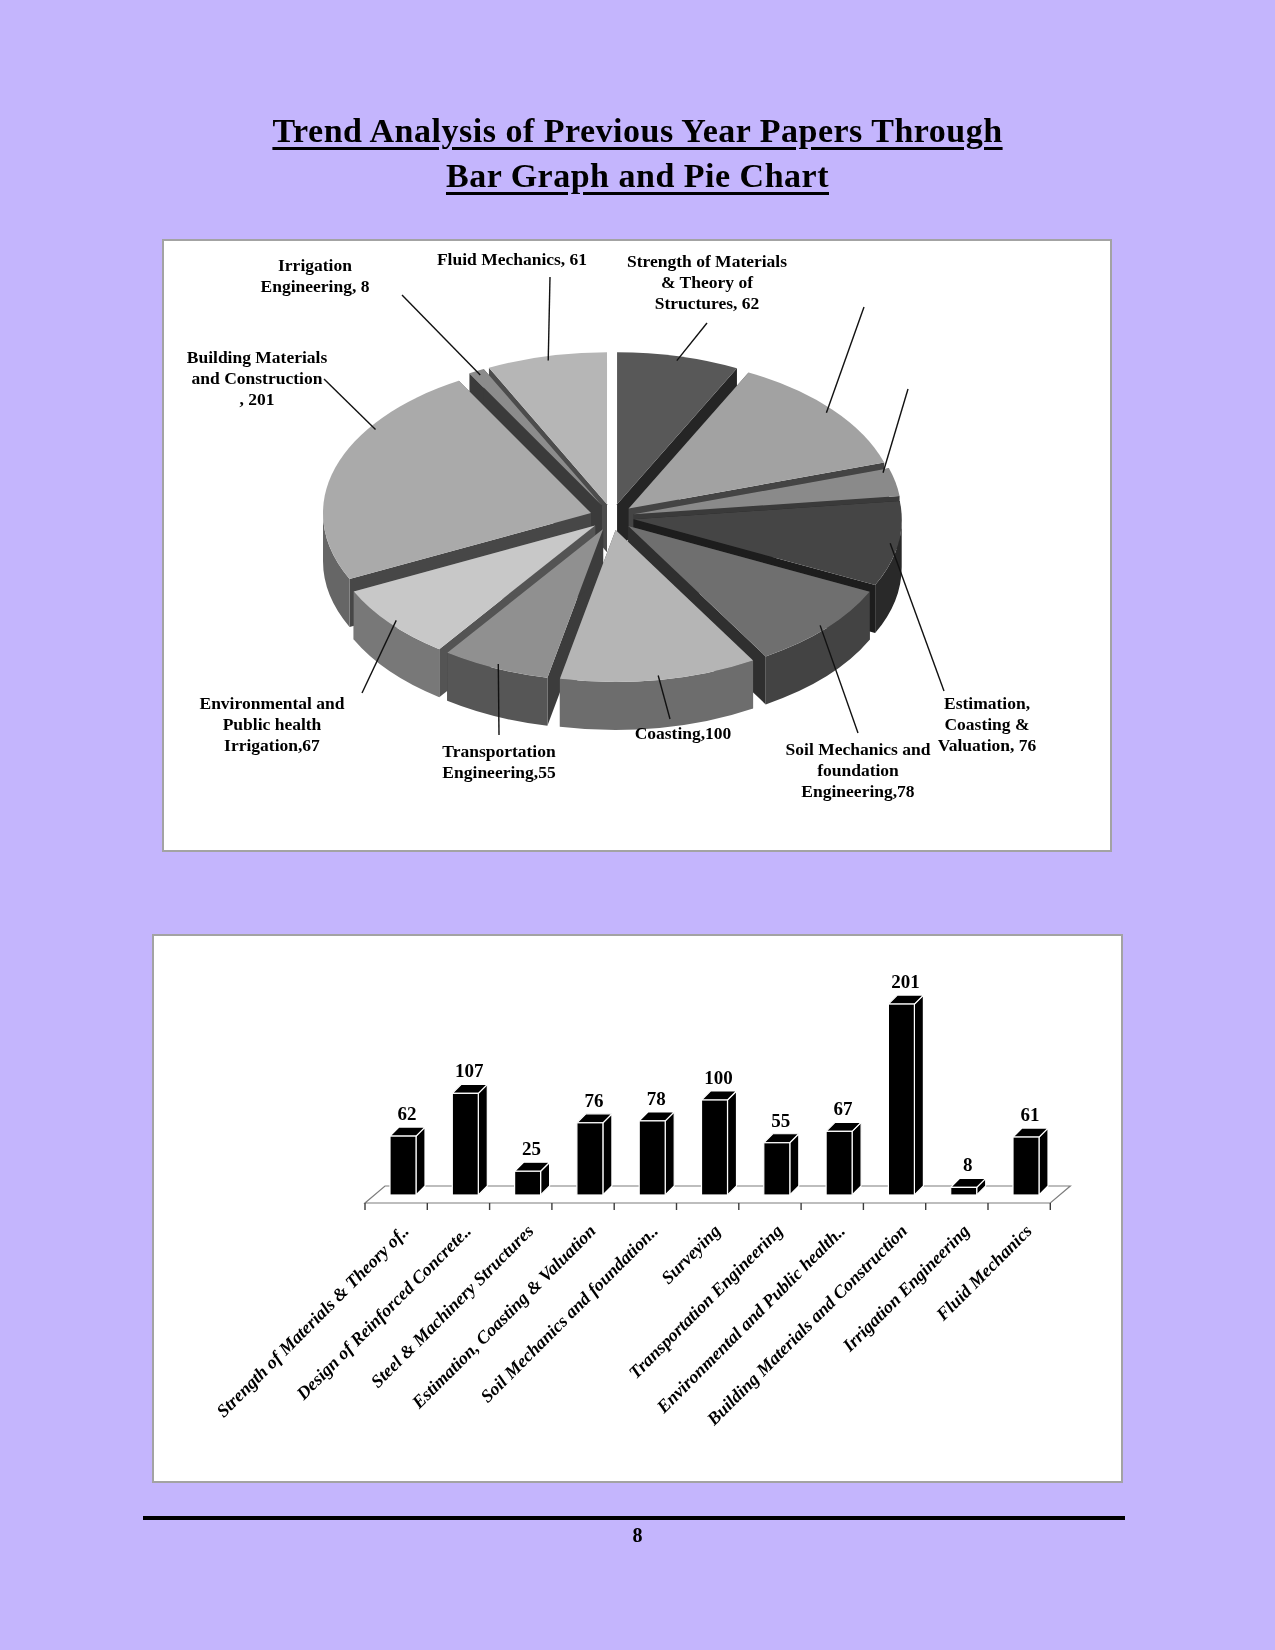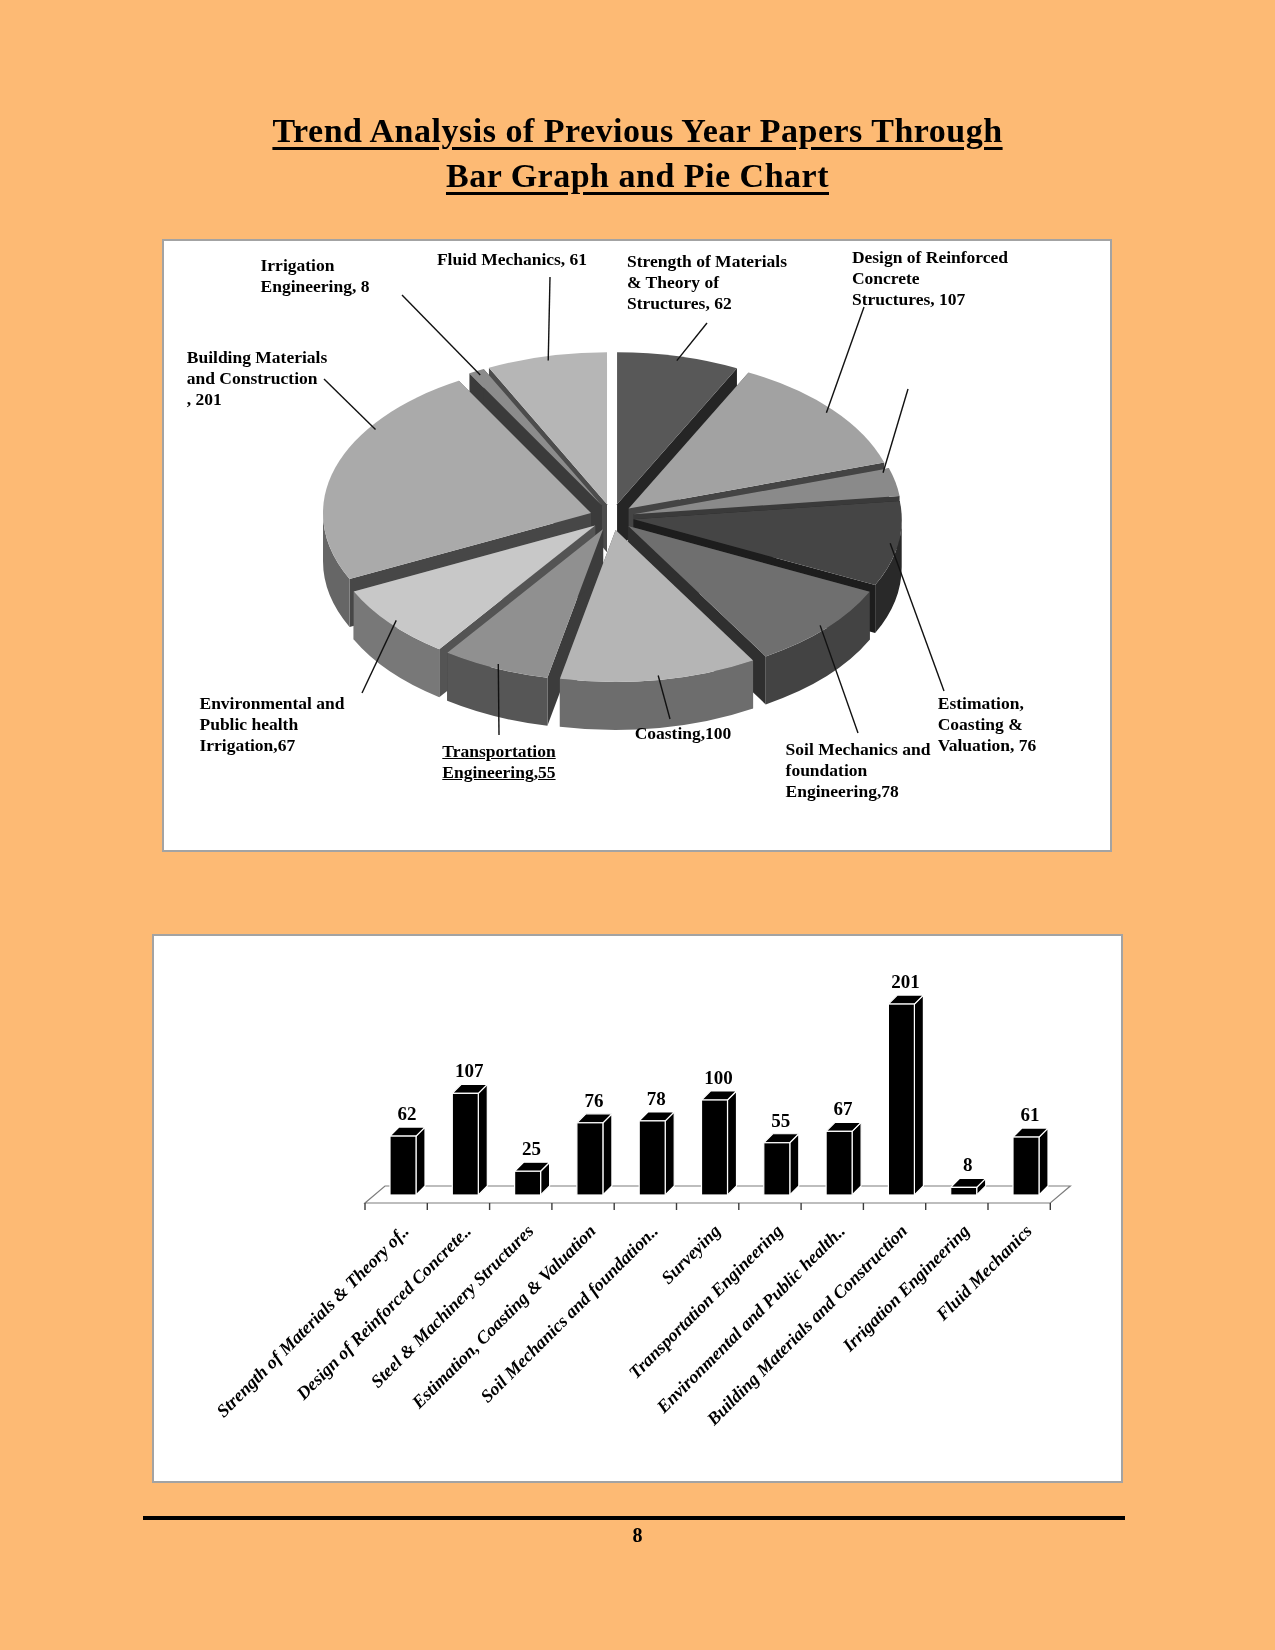--- a/index.html
+++ b/index.html
@@ -1,24 +1,24 @@
 <!DOCTYPE html>
 <html><head>
 <meta charset="utf-8">
 <style>
   html,body{margin:0;padding:0;background:#ffffff;}
-  .page{position:relative;width:1275px;height:1650px;background:#fdba74;overflow:hidden;
+  .page{position:relative;width:1275px;height:1650px;background:#c4b5fd;overflow:hidden;
         font-family:"Liberation Serif", serif;color:#000;}
   .doc-title{position:absolute;top:108px;left:0;width:100%;margin:0;text-align:center;
              font-size:34px;line-height:45px;font-weight:bold;letter-spacing:0.5px;}
   .doc-title span{display:block;text-decoration:underline;text-decoration-thickness:3px;text-underline-offset:5px;}
   .chart-frame{position:absolute;background:#fff;border:2px solid #a3a3a3;box-sizing:border-box;}
   #pie-frame{left:162px;top:239px;width:950px;height:613px;}
   #bar-frame{left:152px;top:934px;width:971px;height:549px;}
-  .pie-label{position:absolute;transform:translateX(-50%);text-align:left;
+  .pie-label{position:absolute;transform:translateX(-50%);text-align:center;
              font-weight:bold;font-size:17.5px;line-height:21px;white-space:pre-line;}
   svg{position:absolute;left:0;top:0;}
   .bar-value{font:700 19px "Liberation Serif", serif;}
   .bar-cat{font:italic 700 18px "Liberation Serif", serif;}
   .footer-divider{position:absolute;left:143px;top:1516px;width:982px;height:4px;background:#000;}
   .page-number{position:absolute;top:1524px;left:0;width:100%;text-align:center;
                font-weight:bold;font-size:20px;}
 </style>
 </head>
 <body>
@@ -79,31 +79,28 @@
         <line x1="506" y1="478" x2="494.19009830261234" y2="434.4698490078745" stroke="#111" stroke-width="1.4"></line>
         <line x1="335" y1="494" x2="334.28069514514914" y2="422.99527959891026" stroke="#111" stroke-width="1.4"></line>
         <line x1="198" y1="452" x2="232.2322224353191" y2="379.4107325146858" stroke="#111" stroke-width="1.4"></line>
         <line x1="160" y1="138" x2="211.52844666210817" y2="188.50918541518615" stroke="#111" stroke-width="1.4"></line>
         <line x1="238" y1="54" x2="316.2489375721275" y2="133.9757031874195" stroke="#111" stroke-width="1.4"></line>
         <line x1="386" y1="36" x2="384.23034994378156" y2="119.52236402535581" stroke="#111" stroke-width="1.4"></line>
       </svg>
   <div class="pie-label" style="left: 543px; top: 10px;">Strength of Materials
 &amp; Theory of
 Structures, 62</div>
-      <div class="pie-label" style="left: 766px; top: 6px;">Design of Reinforced
-Concrete
-Structures, 107</div>
       <div class="pie-label" style="left: 823px; top: 452px;">Estimation,
 Coasting &amp;
 Valuation, 76</div>
       <div class="pie-label" style="left: 694px; top: 498px;">Soil Mechanics and
 foundation
 Engineering,78</div>
       <div class="pie-label" style="left: 519px; top: 482px;">Coasting,100</div>
-      <div class="pie-label" style="left: 335px; top: 500px; text-decoration: underline;">Transportation
+      <div class="pie-label" style="left: 335px; top: 500px;">Transportation
 Engineering,55</div>
       <div class="pie-label" style="left: 108px; top: 452px;">Environmental and
 Public health
 Irrigation,67</div>
       <div class="pie-label" style="left: 93px; top: 106px;">Building Materials
 and Construction
 , 201</div>
       <div class="pie-label" style="left: 151px; top: 14px;">Irrigation
 Engineering, 8</div>
       <div class="pie-label" style="left: 348px; top: 8px;">Fluid Mechanics, 61</div>

